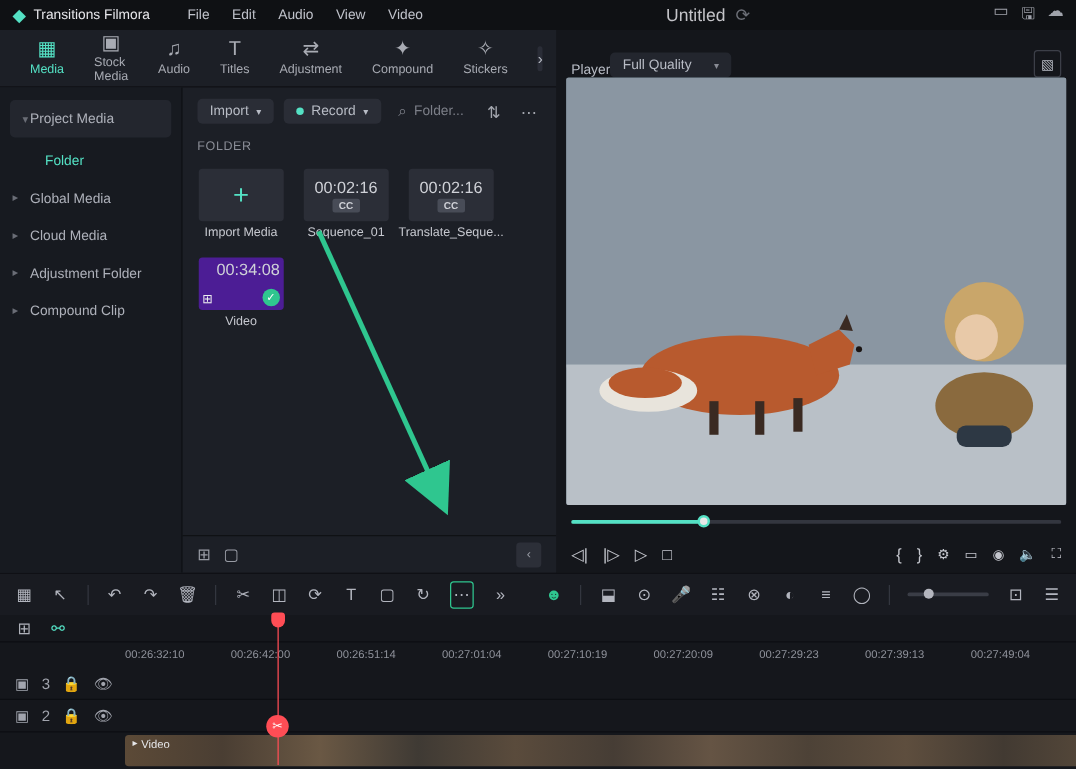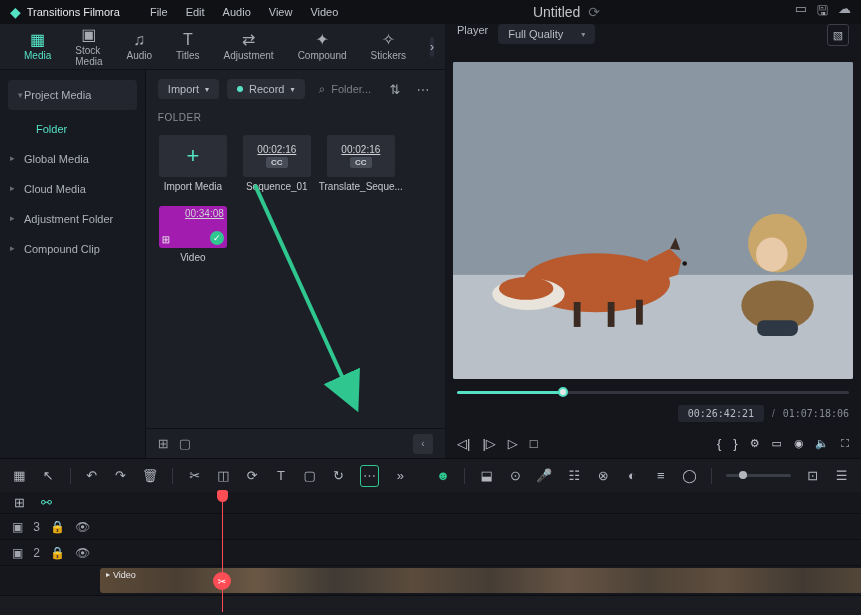--- a/index.html
+++ b/index.html
@@ -31,30 +31,30 @@
 .rec-dot { width: 6px; height: 6px; background: #54e1c4; border-radius: 50%; }
 .search { flex: 1; display: flex; align-items: center; gap: 6px; padding: 0 6px; color: #7c7f88; }
 .search-icon { font-size: 12px; }
 .tbicon { width: 20px; height: 20px; display: flex; align-items: center; justify-content: center; cursor: pointer; font-size: 13px; color: #a4a7af; }
 .section-label { padding: 4px 12px; font-size: 10px; color: #8a8d96; letter-spacing: 0.5px; }
 .grid { display: flex; flex-wrap: wrap; gap: 14px; padding: 8px 12px; }
 .thumb { width: 70px; display: flex; flex-direction: column; align-items: center; gap: 4px; font-size: 10px; color: #c6c8cf; cursor: pointer; }
 .thumb-box { width: 68px; height: 42px; background: #2b2e37; border-radius: 3px; display: flex; flex-direction: column; align-items: center; justify-content: center; position: relative; font-size: 9px; color: #cfd1d7; }
 .thumb-box.import { background: #2b2e37; }
 .thumb-box .plus { color: #54e1c4; font-size: 22px; font-weight: 300; }
-.thumb-box .dur { font-size: 10px; margin-bottom: 2px; text-decoration: underline; }
+.thumb-box .dur { font-size: 13px; margin-bottom: 2px; }
 .thumb-box .cc { background: #484c57; padding: 1px 5px; border-radius: 2px; font-size: 8px; font-weight: 600; }
 .thumb-box .check { position: absolute; right: 3px; bottom: 3px; width: 14px; height: 14px; background: #2fc68f; border-radius: 50%; color: #fff; display: flex; align-items: center; justify-content: center; font-size: 9px; }
 .thumb-box .vicon { position: absolute; left: 3px; bottom: 3px; color: #ecedef; font-size: 10px; }
-.thumb-box.darkvid { background: #a21caf; }
+.thumb-box.darkvid { background: #4c1d95; }
 .bottom-icons { height: 30px; display: flex; align-items: center; padding: 0 12px; gap: 10px; border-top: 1px solid #0f1114; color: #989ba4; font-size: 13px; }
 .bottom-icons .sp { flex: 1; }
 .bottom-icons .sq { width: 20px; height: 20px; background: #2c2f38; border-radius: 3px; display: flex; align-items: center; justify-content: center; font-size: 10px; }
 .right-pane { flex: 1; background: #14161b; display: flex; flex-direction: column; }
-.preview-bar { height: 38px; display: flex; align-items: flex-start; padding: 0 12px; gap: 10px; }
+.preview-bar { height: 38px; display: flex; align-items: flex-end; padding: 0 12px; gap: 0; }
 .dd { background: #23262e; border-radius: 4px; padding: 4px 10px; font-size: 11px; display: flex; align-items: center; gap: 18px; cursor: pointer; }
 .dd .dn { font-size: 8px; color: #888b94; }
 .preview-bar .sp { flex: 1; }
 .snap { width: 22px; height: 22px; border: 1px solid #3c3f48; border-radius: 3px; display: flex; align-items: center; justify-content: center; font-size: 11px; }
 .preview { flex: 1; margin: 0 8px; background: #6b7a85; border-radius: 2px; display: flex; align-items: center; justify-content: center; overflow: hidden; position: relative; }
 .preview svg { width: 100%; height: 100%; }
 .scrub { height: 16px; margin: 6px 12px 2px; position: relative; }
 .scrub-track { position: absolute; top: 6px; left: 0; right: 0; height: 3px; background: #33363f; border-radius: 2px; }
 .scrub-fill { position: absolute; top: 6px; left: 0; width: 27%; height: 3px; background: #54e1c4; border-radius: 2px; }
 .scrub-knob { position: absolute; top: 2px; left: 27%; width: 10px; height: 10px; background: #e8e8e8; border: 2px solid #54e1c4; border-radius: 50%; transform: translateX(-50%); }
@@ -247,26 +247,20 @@
         <circle cx="310" cy="160" r="26" fill="#c9a66a"></circle>
         <ellipse cx="305" cy="170" rx="14" ry="15" fill="#e8c9a8"></ellipse>
         <rect x="292" y="228" width="36" height="14" rx="6" fill="#2d3844"></rect>
       </svg>
     </div>
     <div class="scrub">
       <div class="scrub-track"></div>
         <div class="scrub-fill"></div>
         <div class="scrub-knob"></div>
     </div>
-    <div class="time-row">
-      <span class="sp"></span>
-      <span class="tc-box">00:26:42:21</span>
-      <span style="color:#6a6d76">/</span>
-      <span class="tc-tot">01:07:18:06</span>
-    </div>
     <div class="transport">
       <span>◁|</span>
       <span>|▷</span>
       <span>▷</span>
       <span>□</span>
       <span class="sp"></span>
       <span>{</span>
       <span>}</span>
       <span style="font-size:11px">⚙</span>
       <span style="font-size:11px">▭</span>
@@ -312,20 +306,31 @@
   <span>☰</span>
 </div>
 
 <div class="timeline" style="position:relative">
   <div class="tl-head">
     <span>⊞</span>
     <span style="color:#54e1c4">⚯</span>
     <span class="sp"></span>
   </div>
   <div class="playhead"></div>
+  <div class="ruler">
+    <div>00:26:32:10</div>
+      <div>00:26:42:00</div>
+      <div>00:26:51:14</div>
+      <div>00:27:01:04</div>
+      <div>00:27:10:19</div>
+      <div>00:27:20:09</div>
+      <div>00:27:29:23</div>
+      <div>00:27:39:13</div>
+      <div>00:27:49:04</div>
+  </div>
   <div class="track">
     <div class="track-head">
         <span>▣</span>
         <span>3</span>
         <span>🔒</span>
         <span>👁</span>
       </div>
     <div class="clip-area"></div>
   </div>
   <div class="track">

